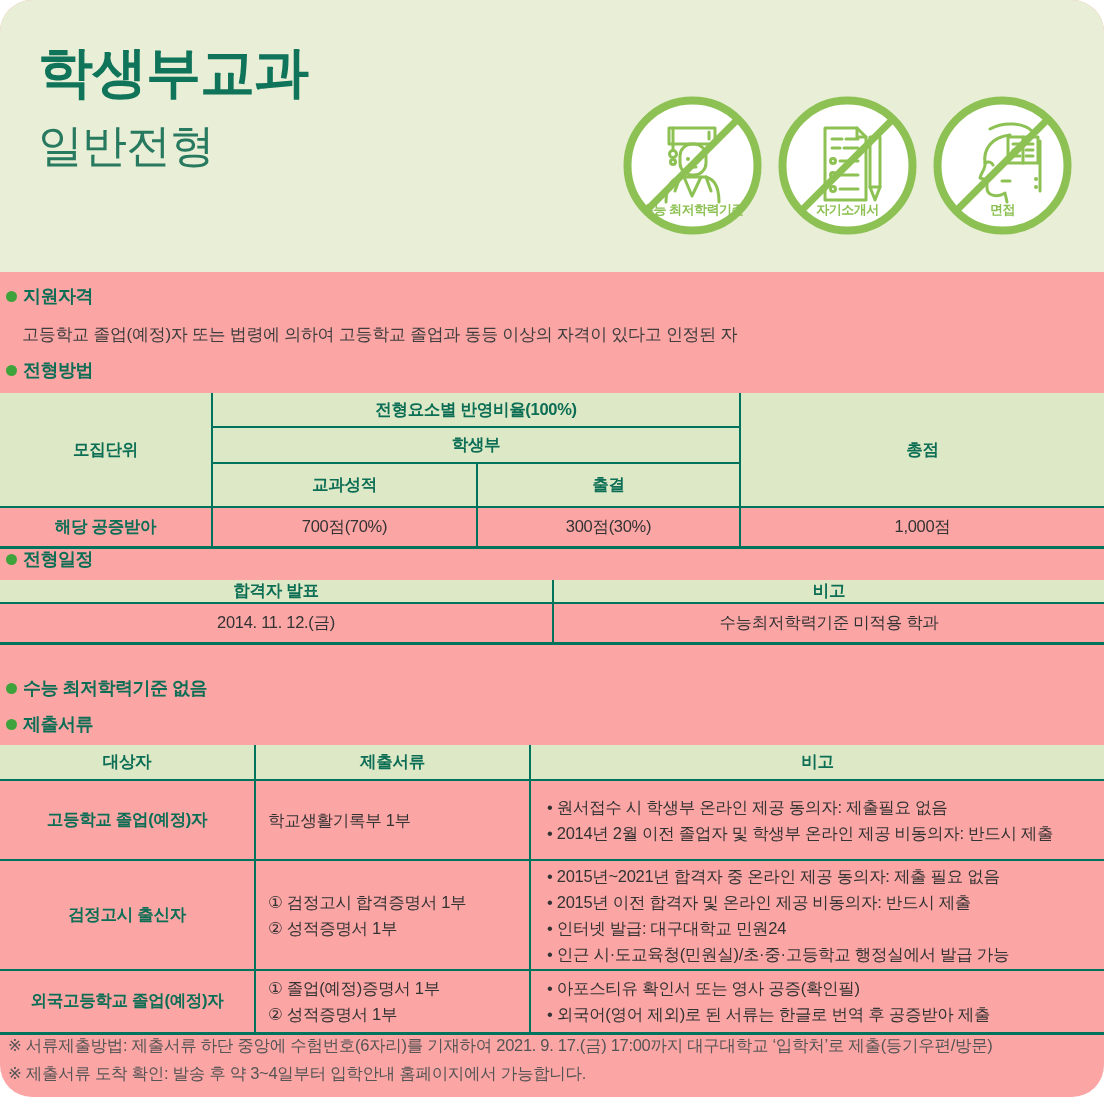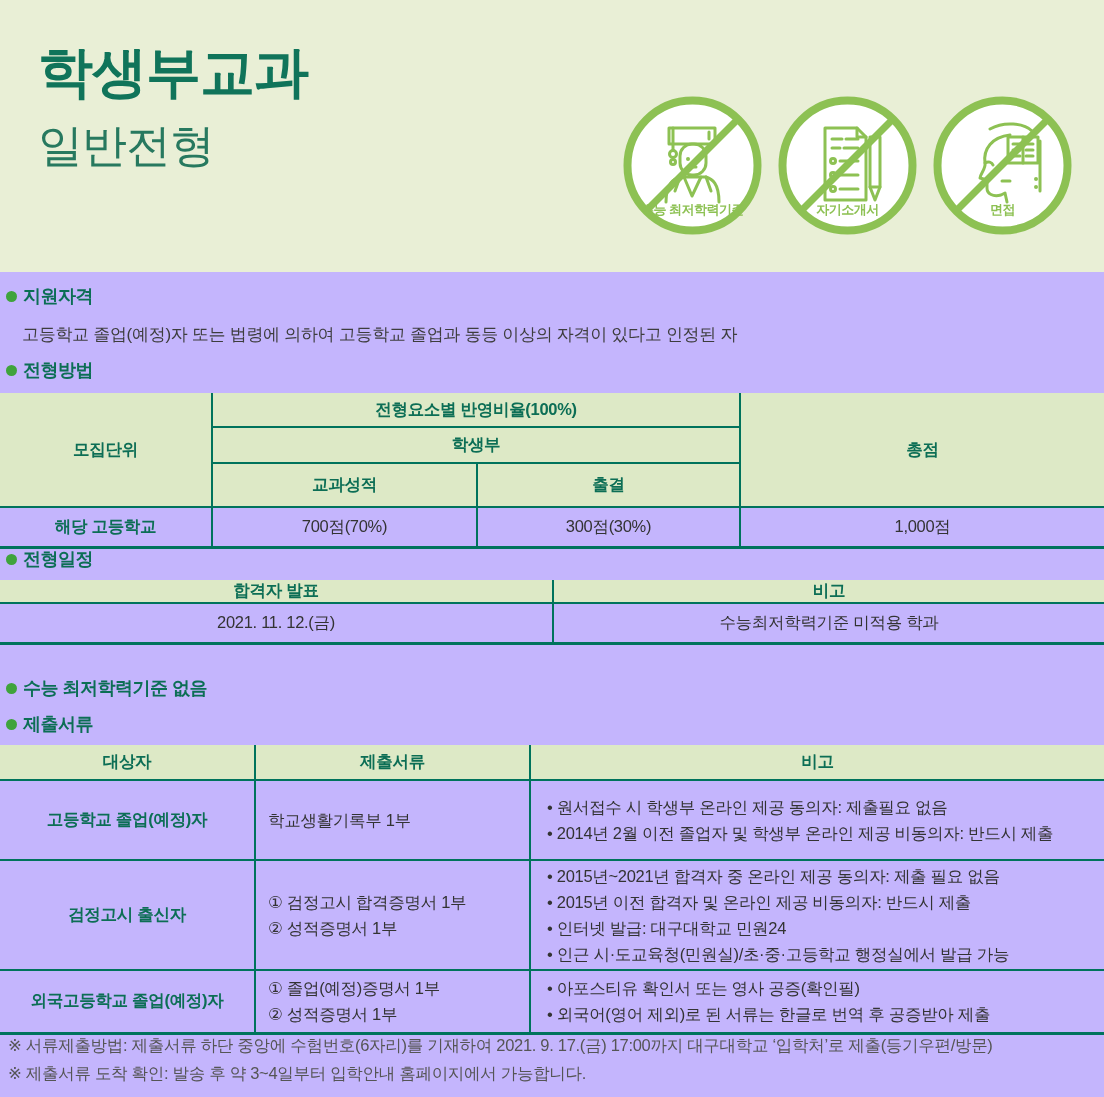--- a/index.html
+++ b/index.html
@@ -7,21 +7,21 @@
     --teal-text:#0c6e55;
     --band-bg:#e9efd6;
     --thead-bg:#dde9c6;
     --badge-green:#8dc153;
     --bullet-green:#3fa33c;
     --body-text:#3d3d3d;
     --note-text:#555555;
   }
   *{box-sizing:border-box;margin:0;padding:0;}
   body{background:#ffffff;font-family:"Liberation Sans","DejaVu Sans",sans-serif;}
-  .page{position:relative;width:1104px;height:1097px;background:#c4b5fd;overflow:hidden;}
+  .page{position:relative;width:1104px;height:1097px;background:#fca5a5;overflow:hidden;border-radius:32px;}
 
   
   .band{position:absolute;left:0;top:0;width:1104px;height:272px;background:var(--band-bg);}
   .page-title{position:absolute;left:38px;top:36px;font-size:55px;font-weight:800;color:#10745a;letter-spacing:-1px;}
   .page-subtitle{position:absolute;left:38px;top:116px;font-size:45px;font-weight:400;color:#27795f;letter-spacing:-1px;}
   .badges{position:absolute;left:622px;top:95px;width:452px;height:145px;display:flex;gap:14px;}
   .badge{position:relative;width:141px;height:141px;}
   .badge svg{position:absolute;left:0;top:0;}
   .badge-label{position:absolute;left:0;top:106px;width:100%;text-align:center;font-size:13px;font-weight:700;color:var(--badge-green);letter-spacing:-0.5px;z-index:2;}
 
@@ -148,21 +148,21 @@
       <td class="hd no-r no-t" rowspan="3">총점</td>
     </tr>
     <tr style="height:36px;">
       <td class="hd" colspan="2">학생부</td>
     </tr>
     <tr style="height:44px;margin-top:24px;">
       <td class="hd">교과성적</td>
       <td class="hd">출결</td>
     </tr>
     <tr style="height:40px;">
-      <td class="no-l thick-t thick-b"><strong class="unit">해당 고등학교</strong></td>
+      <td class="no-l thick-t thick-b"><strong class="unit">해당 공증받아</strong></td>
       <td class="thick-t thick-b">700점(70%)</td>
       <td class="thick-t thick-b">300점(30%)</td>
       <td class="no-r thick-t thick-b">1,000점</td>
     </tr>
   </tbody>
     </table>
 
   <div class="section-title" style="top:547px;">
     <span class="section-bullet"></span>
     <span class="txt">전형일정</span>
@@ -172,21 +172,21 @@
     <colgroup>
         <col style="width:553px">
         <col style="width:551px">
       </colgroup>
     <tbody>
         <tr style="height:23px;">
       <td class="hd no-l no-t">합격자 발표</td>
       <td class="hd no-r no-t">비고</td>
     </tr>
     <tr style="height:40px;">
-      <td class="no-l thick-b">2021. 11. 12.(금)</td>
+      <td class="no-l thick-b">2014. 11. 12.(금)</td>
       <td class="no-r thick-b">수능최저학력기준 미적용 학과</td>
     </tr>
   </tbody>
     </table>
 
   <div class="section-title" style="top:676px;">
     <span class="section-bullet"></span>
     <span class="txt">수능 최저학력기준 없음</span>
   </div>
 

